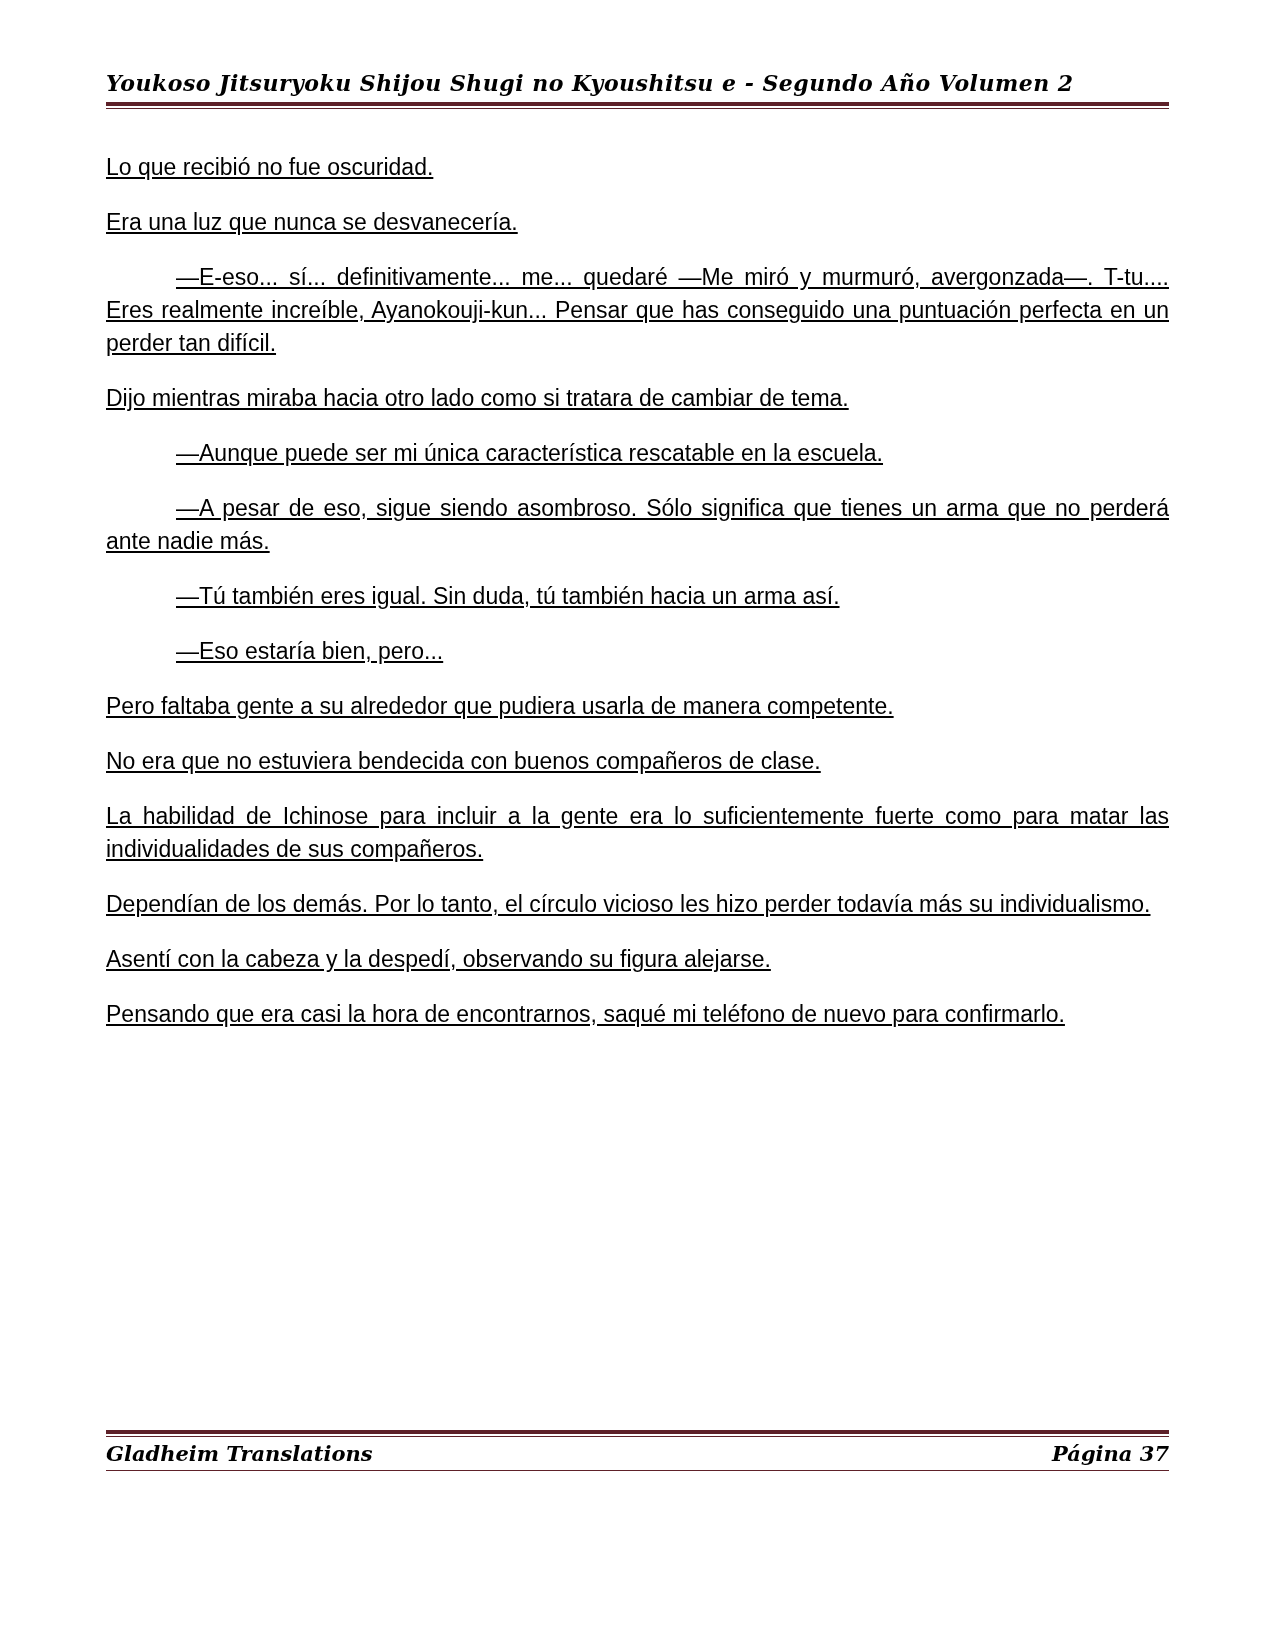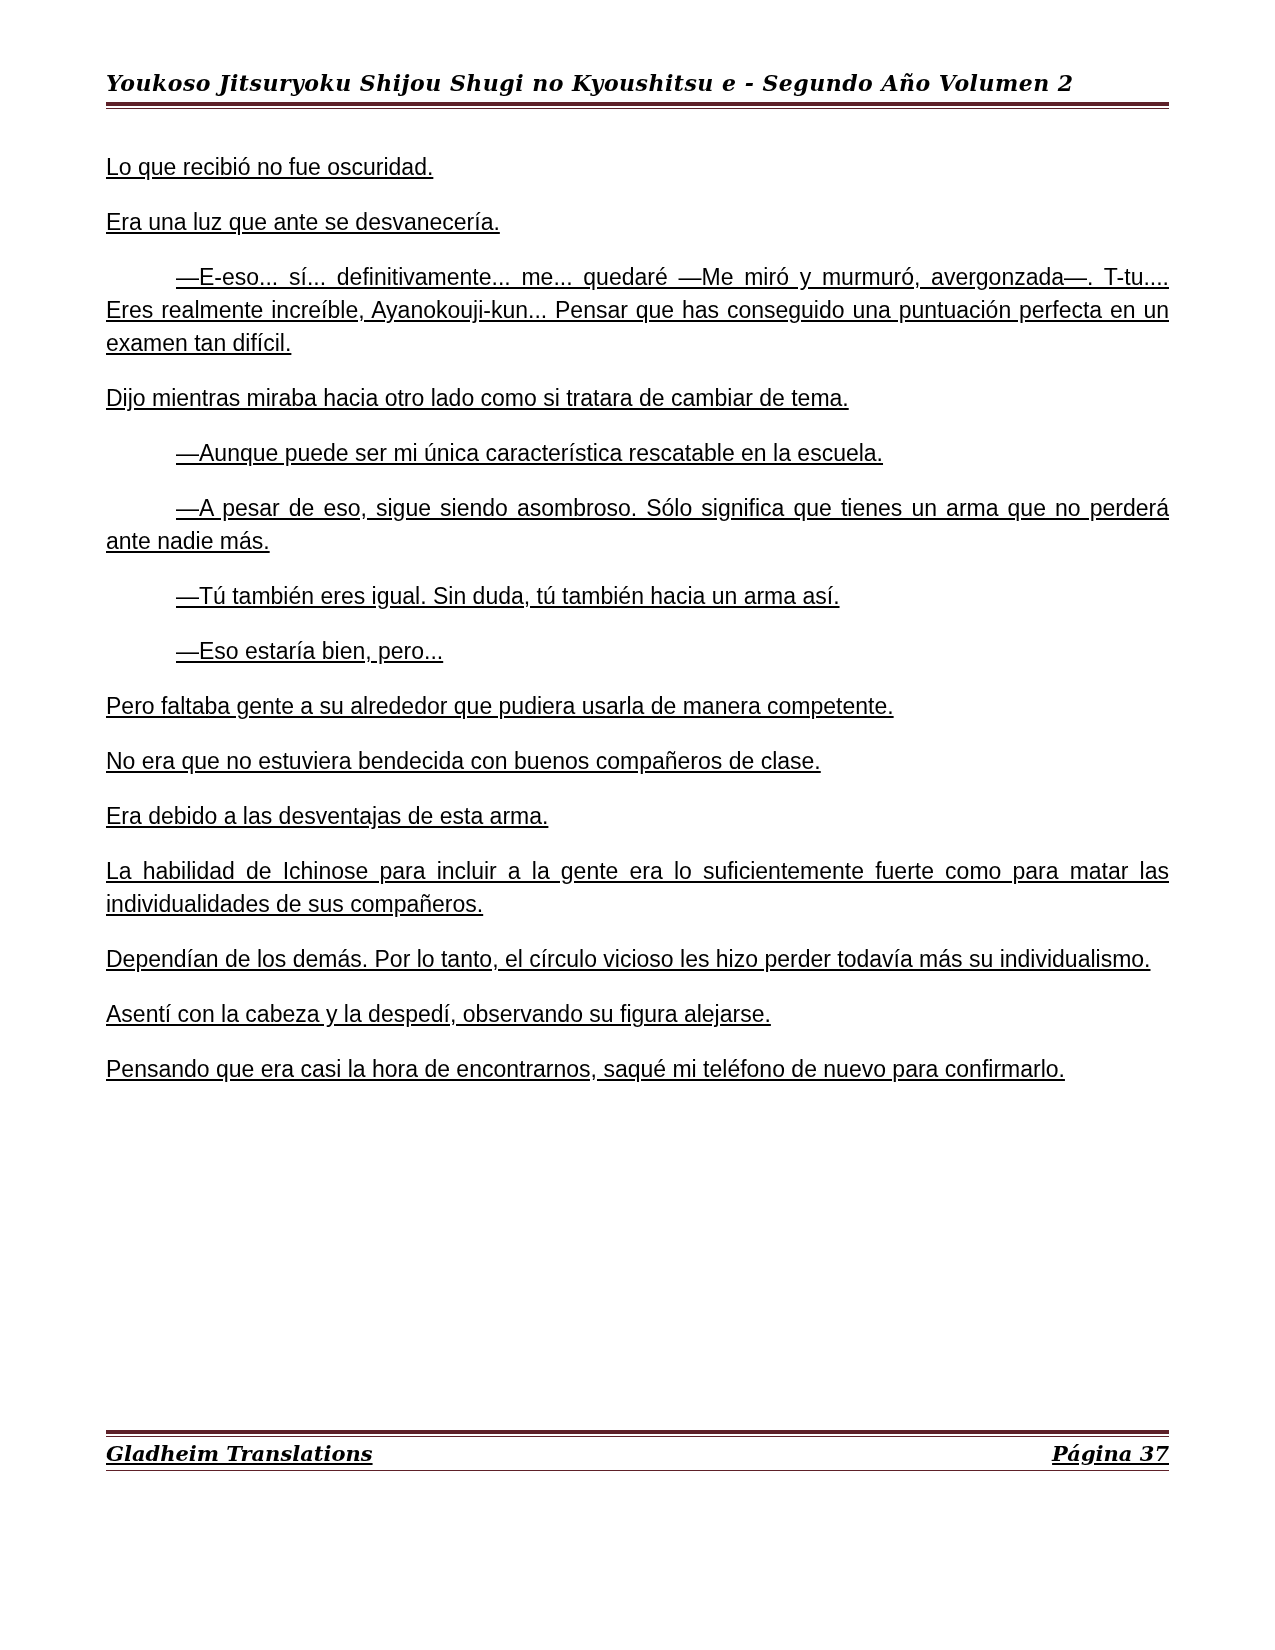--- a/index.html
+++ b/index.html
@@ -57,21 +57,20 @@
     position: absolute;
     left: 106px;
     right: 106px;
     top: 1422px;
   }
   .footer-row {
     display: flex;
     justify-content: space-between;
     align-items: center;
     padding: 4px 0 4px 0;
-    text-decoration: underline;
   }
   .footer-text {
     font-family: "DejaVu Serif", serif;
     font-style: italic;
     font-weight: bold;
     font-size: 21px;
     color: #000000;
   }
 </style>
 </head>
@@ -82,30 +81,29 @@
   <div class="content">
 
     <div>
       <div class="header-title">Youkoso Jitsuryoku Shijou Shugi no Kyoushitsu e - Segundo Año Volumen 2</div>
       <div class="rule rule-thick"></div>
       <div class="rule rule-thin"></div>
     </div>
 
     <div class="doc-body">
         <p class="para">Lo que recibió no fue oscuridad.</p>
-        <p class="para">Era una luz que ante se desvanecería.</p>
-        <p class="para indent">—E-eso... sí... definitivamente...  me... quedaré —Me miró y murmuró, avergonzada—. T-tu.... Eres realmente increíble, Ayanokouji-kun... Pensar que has conseguido una puntuación perfecta en un examen tan difícil.</p>
+        <p class="para">Era una luz que nunca se desvanecería.</p>
+        <p class="para indent">—E-eso... sí... definitivamente...  me... quedaré —Me miró y murmuró, avergonzada—. T-tu.... Eres realmente increíble, Ayanokouji-kun... Pensar que has conseguido una puntuación perfecta en un perder tan difícil.</p>
         <p class="para">Dijo mientras miraba hacia otro lado como si tratara de cambiar de tema.</p>
         <p class="para indent">—Aunque puede ser mi única característica rescatable en la escuela.</p>
         <p class="para indent">—A pesar de eso, sigue siendo asombroso. Sólo significa que tienes un arma que no perderá ante nadie más.</p>
         <p class="para indent">—Tú también eres igual. Sin duda, tú también hacia un arma así.</p>
         <p class="para indent">—Eso estaría bien, pero...</p>
         <p class="para">Pero faltaba gente a su alrededor que pudiera usarla de manera competente.</p>
         <p class="para">No era que no estuviera bendecida con buenos compañeros de clase.</p>
-        <p class="para">Era debido a las desventajas de esta arma.</p>
         <p class="para">La habilidad de Ichinose para incluir a la gente era lo suficientemente fuerte como para matar las individualidades de sus compañeros.</p>
         <p class="para">Dependían de los demás. Por lo tanto, el círculo vicioso les hizo perder todavía más su individualismo.</p>
         <p class="para">Asentí con la cabeza y la despedí, observando su figura alejarse.</p>
         <p class="para">Pensando que era casi la hora de encontrarnos, saqué mi teléfono de nuevo para confirmarlo.</p>
       </div>
 
   </div>
 
   <div class="footer">
     <div class="rule rule-thick"></div>

